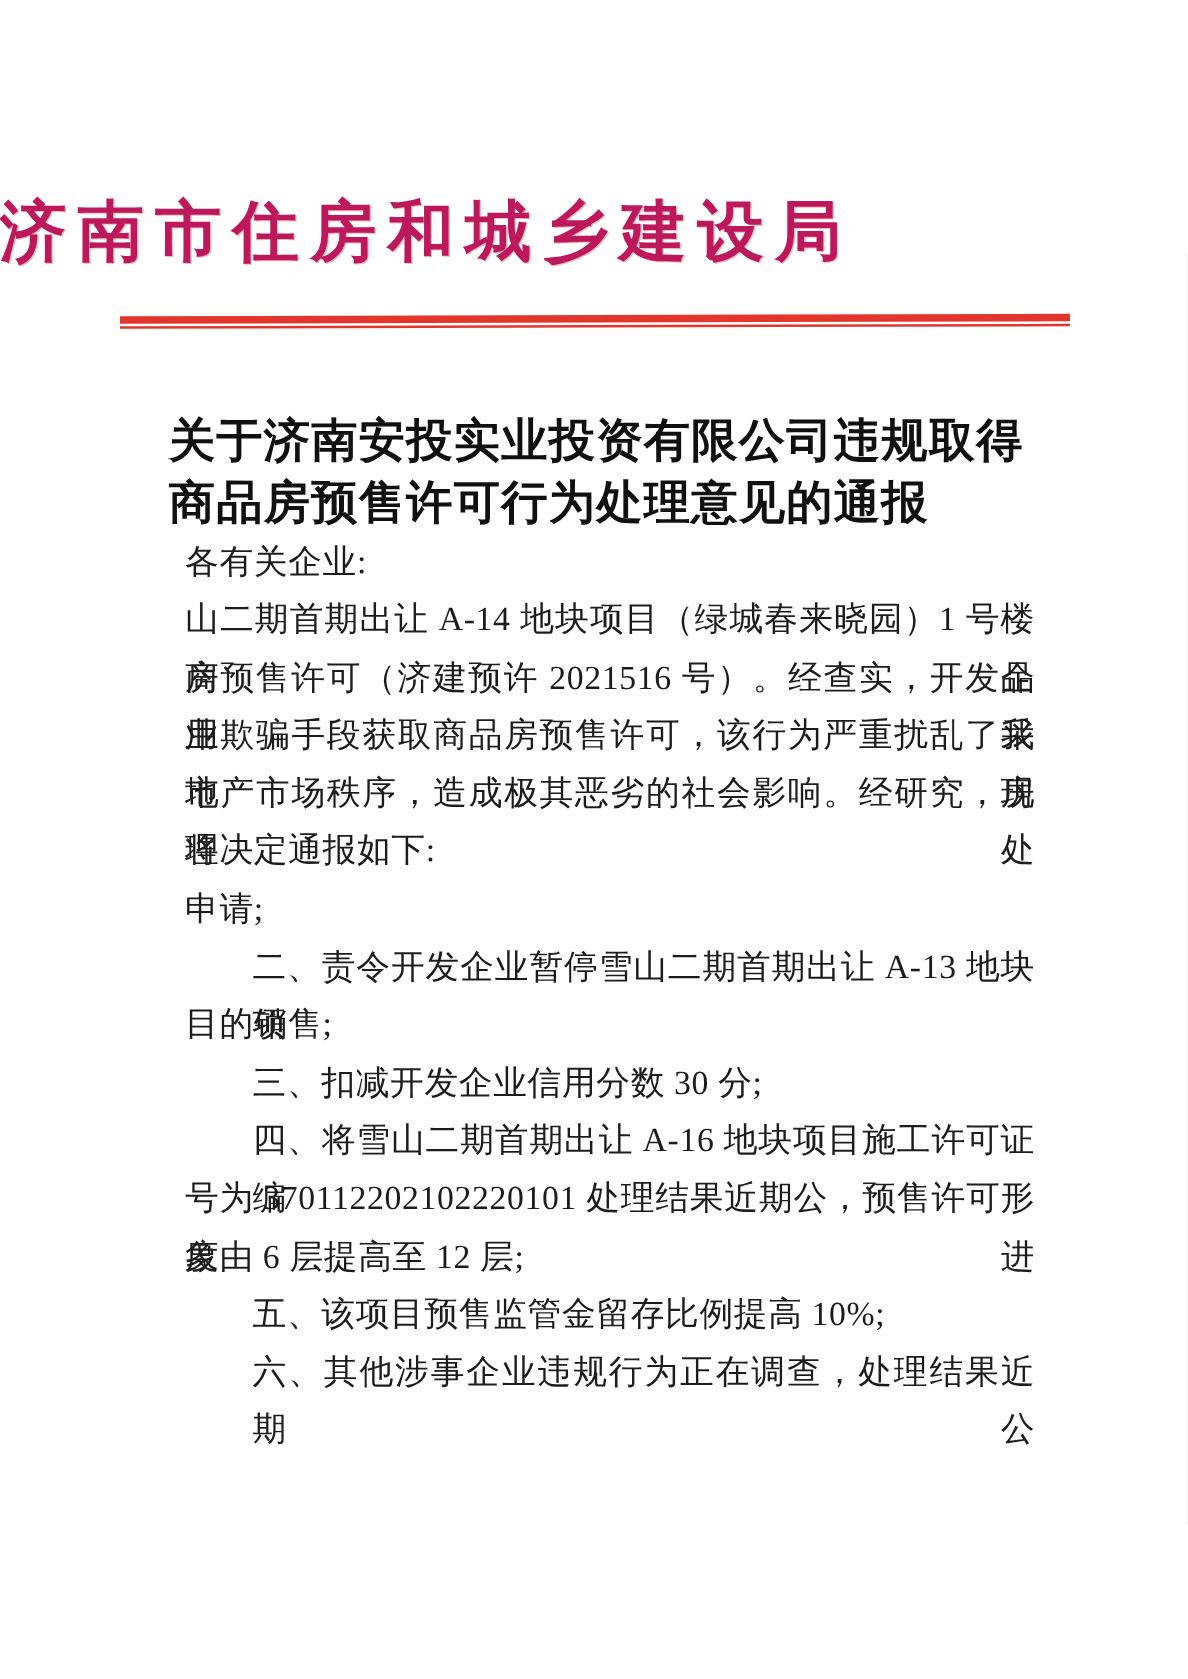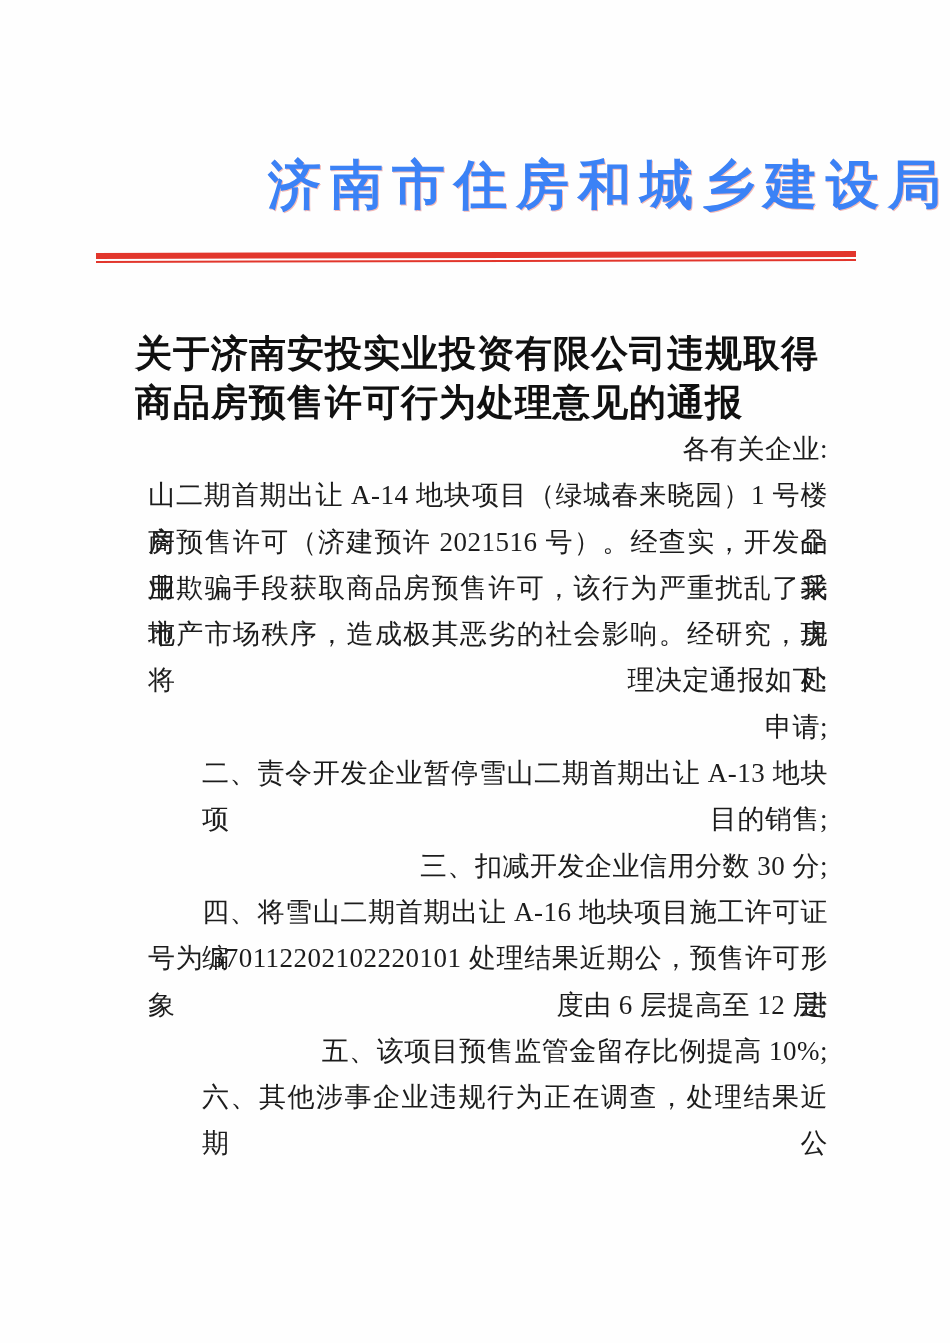--- a/index.html
+++ b/index.html
@@ -15,22 +15,22 @@
     background: #fefefe;
     overflow: hidden;
     color: #1e1e1e;
   }
   
   .letterhead {
     position: absolute;
     top: 150px;
     left: 0;
     width: 100%;
-    text-align: right;
-    color: #3b82f6;
+    text-align: left;
+    color: #be185d;
     font-size: 53px;
     font-weight: 700;
     letter-spacing: 9px;
     white-space: nowrap;
     text-shadow: 1px 1px 0 rgba(226, 54, 44, 0.35);
   }
   
   .rule {
     position: absolute;
     top: 252px;
@@ -69,21 +69,20 @@
     left: 148px;
     width: 680px;
     font-size: 27px;
     color: #1c1c1c;
   }
   .line {
     height: 46.3px;
     line-height: 46.3px;
     white-space: nowrap;
     letter-spacing: 0.5px;
-    text-align: right;
   }
   .line.fill {
     white-space: normal;
     text-align: justify;
     text-align-last: justify;
     text-justify: inter-ideograph;
   }
   .line.indent { padding-left: 54px; }
 </style>
 </head>

